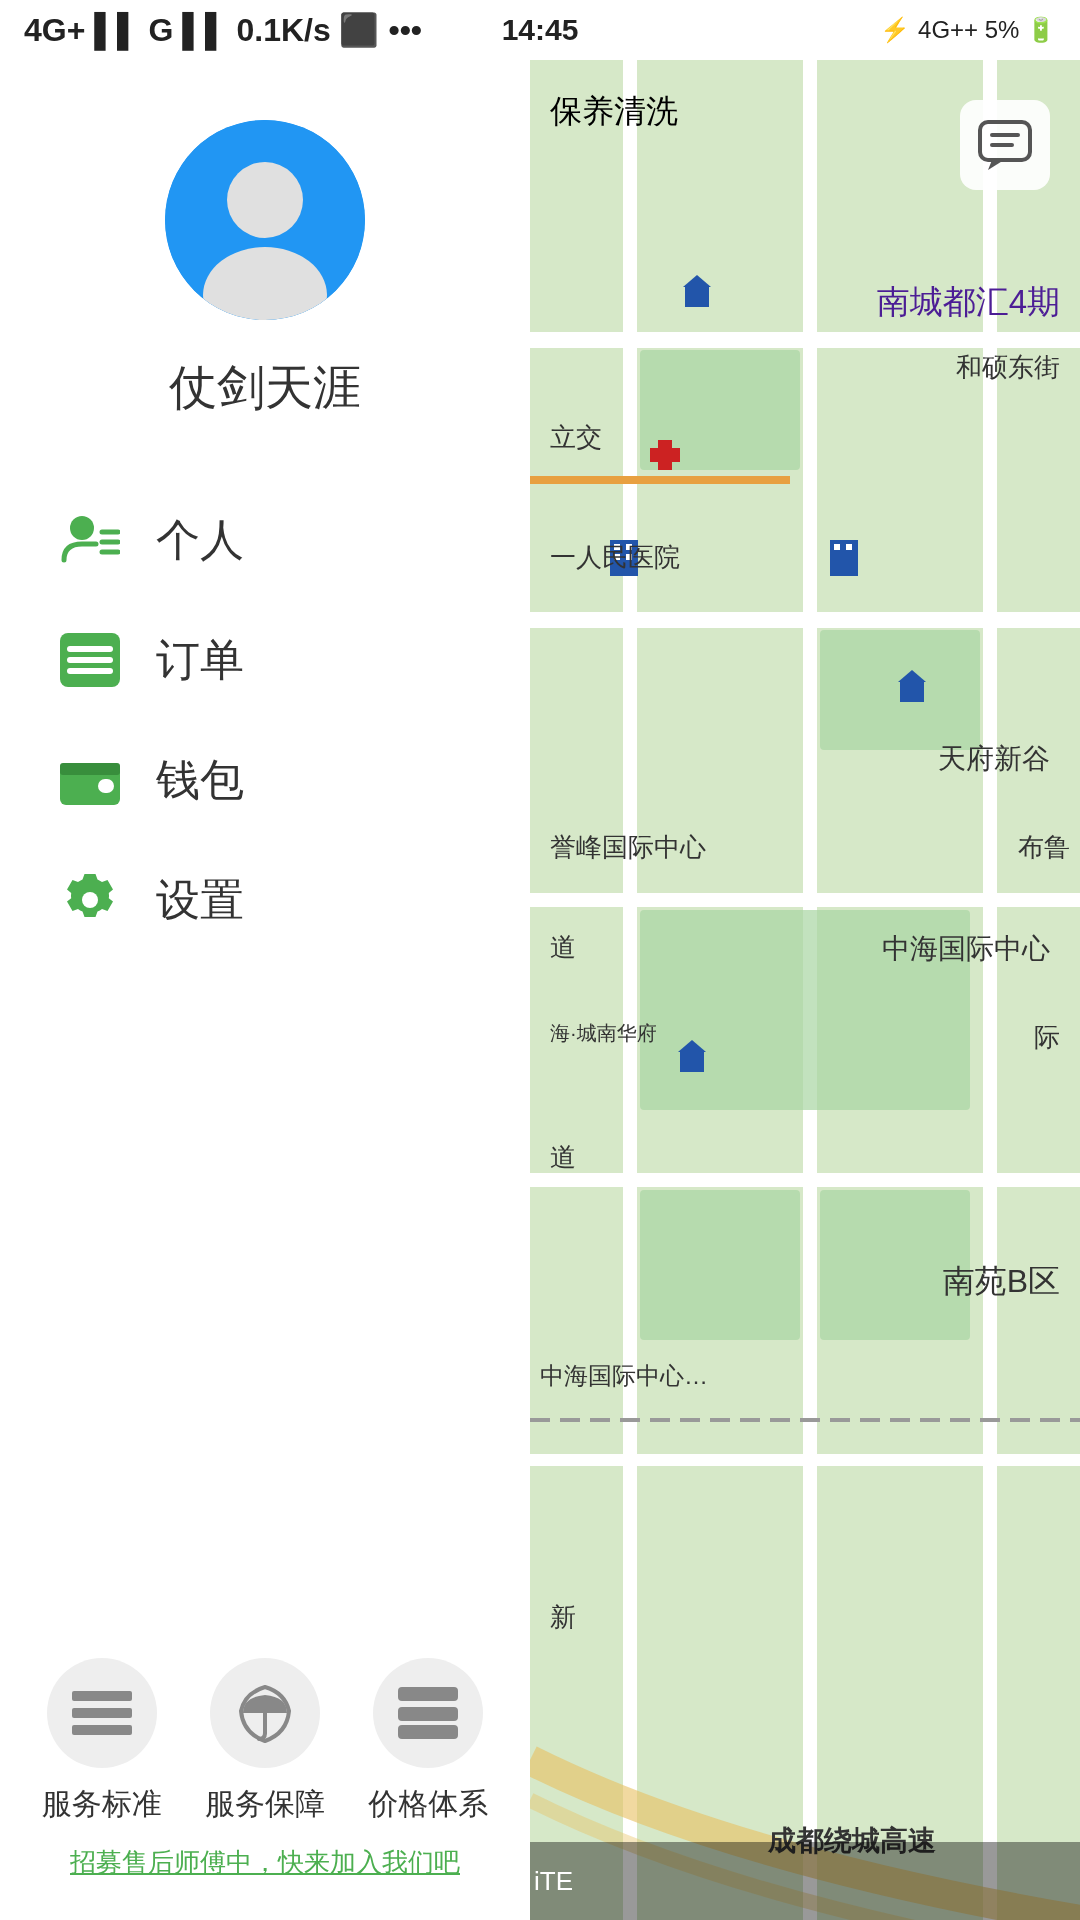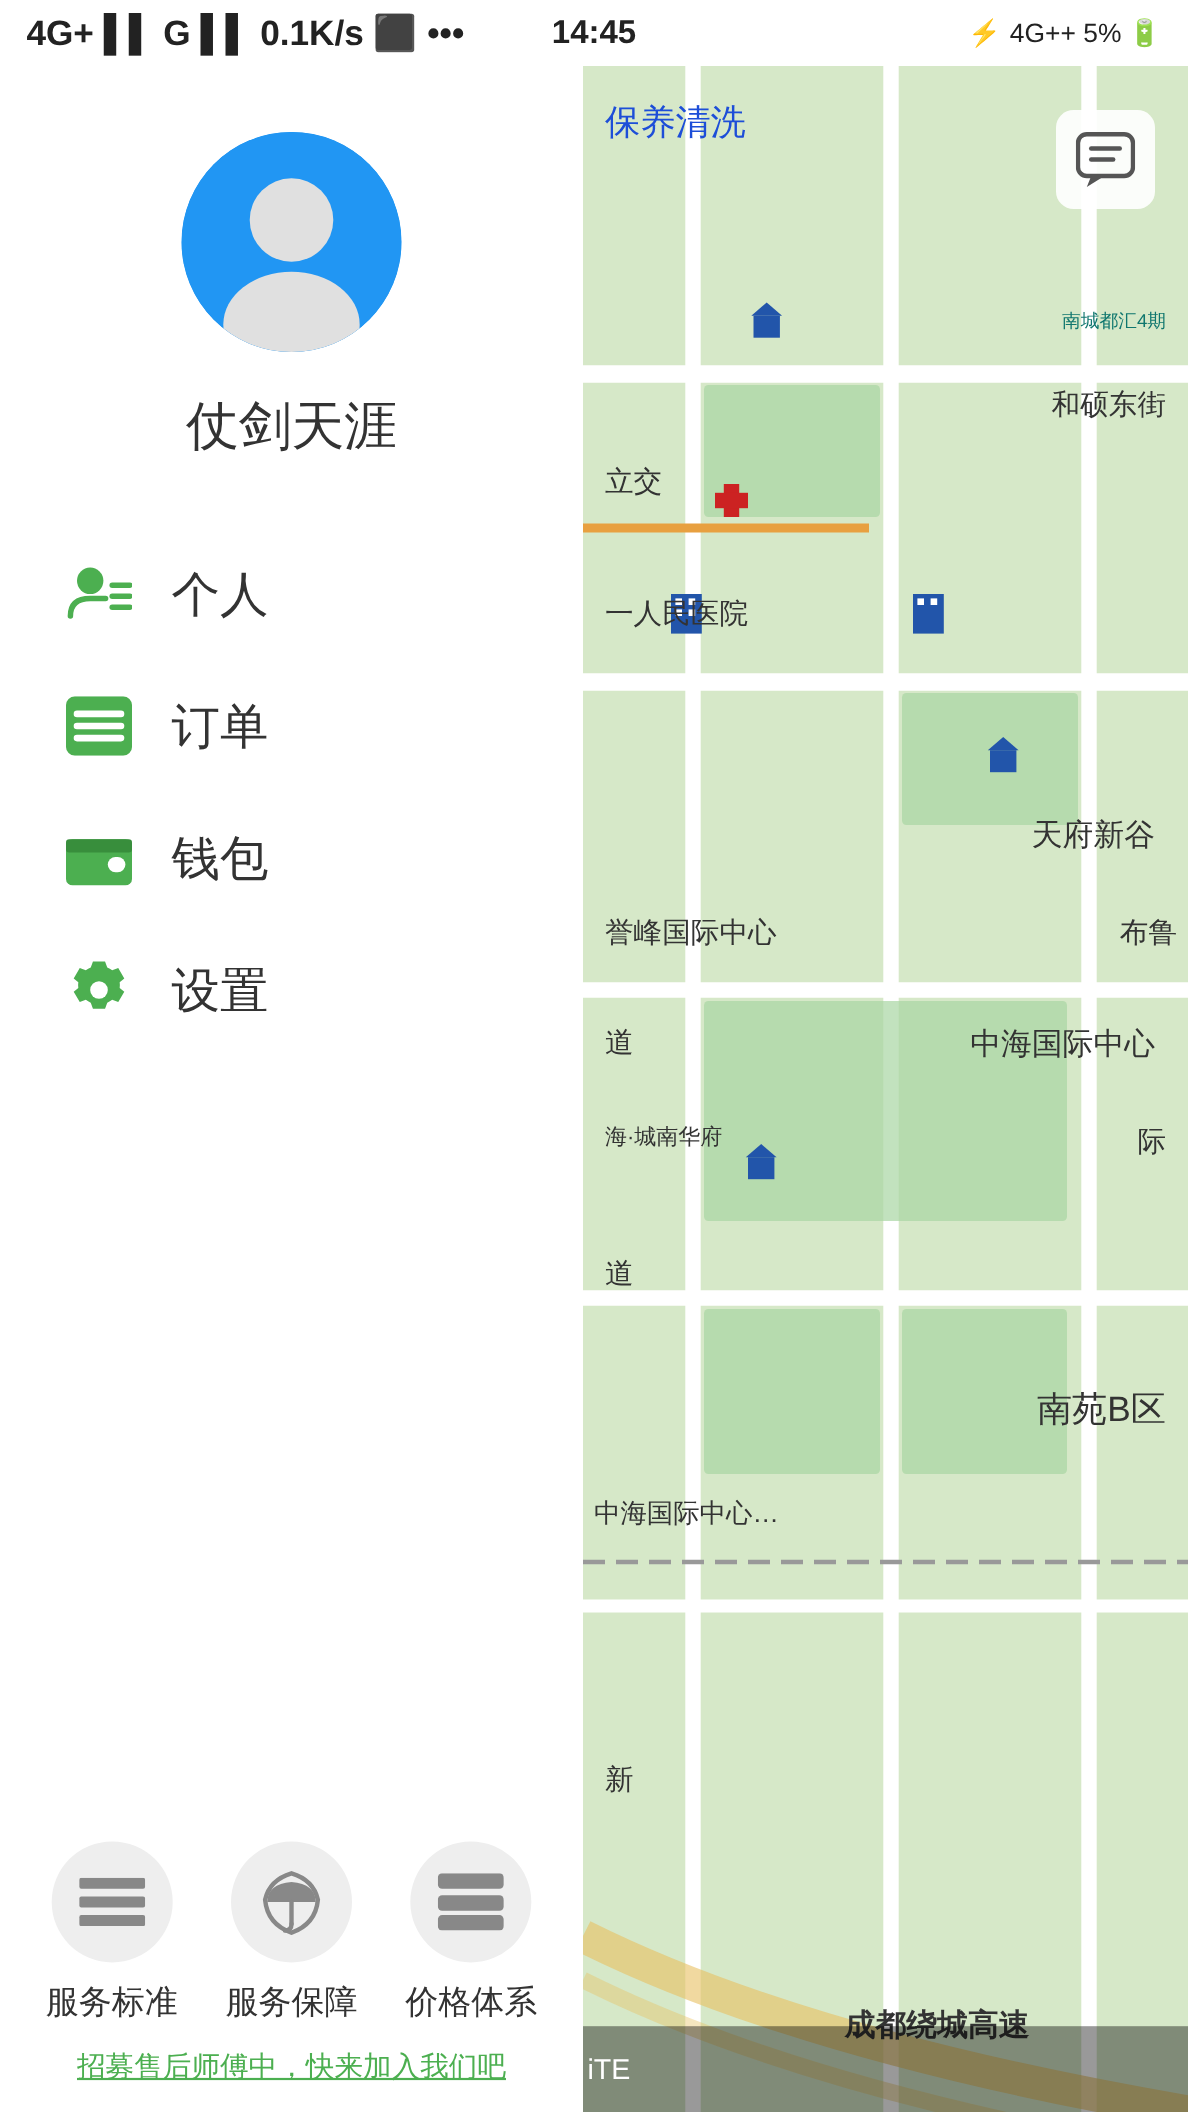--- a/index.html
+++ b/index.html
@@ -119,21 +119,21 @@
     .menu-label {
       font-size: 44px;
       color: #333;
       font-weight: 400;
     }
 
     
     .sidebar-bottom {
       margin-top: auto;
       width: 100%;
-      padding: 0 20px 24px;
+      padding: 0 20px 40px;
     }
     .bottom-icons-row {
       display: flex;
       justify-content: space-around;
       align-items: flex-start;
       margin-bottom: 20px;
     }
     .bottom-icon-item {
       display: flex;
       flex-direction: column;
@@ -411,23 +411,23 @@
 
       <g transform="translate(120,380)">
         <rect x="8" y="0" width="14" height="30" fill="#cc2222"></rect>
         <rect x="0" y="8" width="30" height="14" fill="#cc2222"></rect>
       </g>
 
       <path d="M0 1700 Q200 1800 550 1860" stroke="#e8c060" stroke-width="30" fill="none" opacity="0.6"></path>
       <path d="M0 1740 Q200 1840 550 1900" stroke="#e8c060" stroke-width="15" fill="none" opacity="0.4"></path>
     </svg>
 
-    <div class="map-label" style="top:30px; left:20px; font-size:32px; color:#1d4ed8;">保养清洗</div>
-
-    <div class="map-label" style="top:220px; right:20px; font-size:17px; color:#0f766e;">南城都汇4期</div>
+    <div class="map-label" style="top:30px; left:20px; font-size:32px; color:#000000;">保养清洗</div>
+
+    <div class="map-label" style="top:220px; right:20px; font-size:33px; color:#4c1d95;">南城都汇4期</div>
     <div class="map-label" style="top:290px; right:20px; font-size:26px; color:#333;">和硕东街</div>
     <div class="map-label" style="top:360px; left:20px; font-size:26px; color:#333;">立交</div>
     <div class="map-label" style="top:480px; left:20px; font-size:26px; color:#333;">一人民医院</div>
     <div class="map-label" style="top:680px; right:30px; font-size:28px; color:#333;">天府新谷</div>
     <div class="map-label" style="top:770px; left:20px; font-size:26px; color:#333;">誉峰国际中心</div>
     <div class="map-label" style="top:770px; right:10px; font-size:26px; color:#333;">布鲁</div>
     <div class="map-label" style="top:870px; left:20px; font-size:26px; color:#333;">道</div>
     <div class="map-label" style="top:870px; right:30px; font-size:28px; color:#333;">中海国际中心</div>
     <div class="map-label" style="top:960px; left:20px; font-size:20px; color:#333;">海·城南华府</div>
     <div class="map-label" style="top:960px; right:20px; font-size:26px; color:#333;">际</div>

